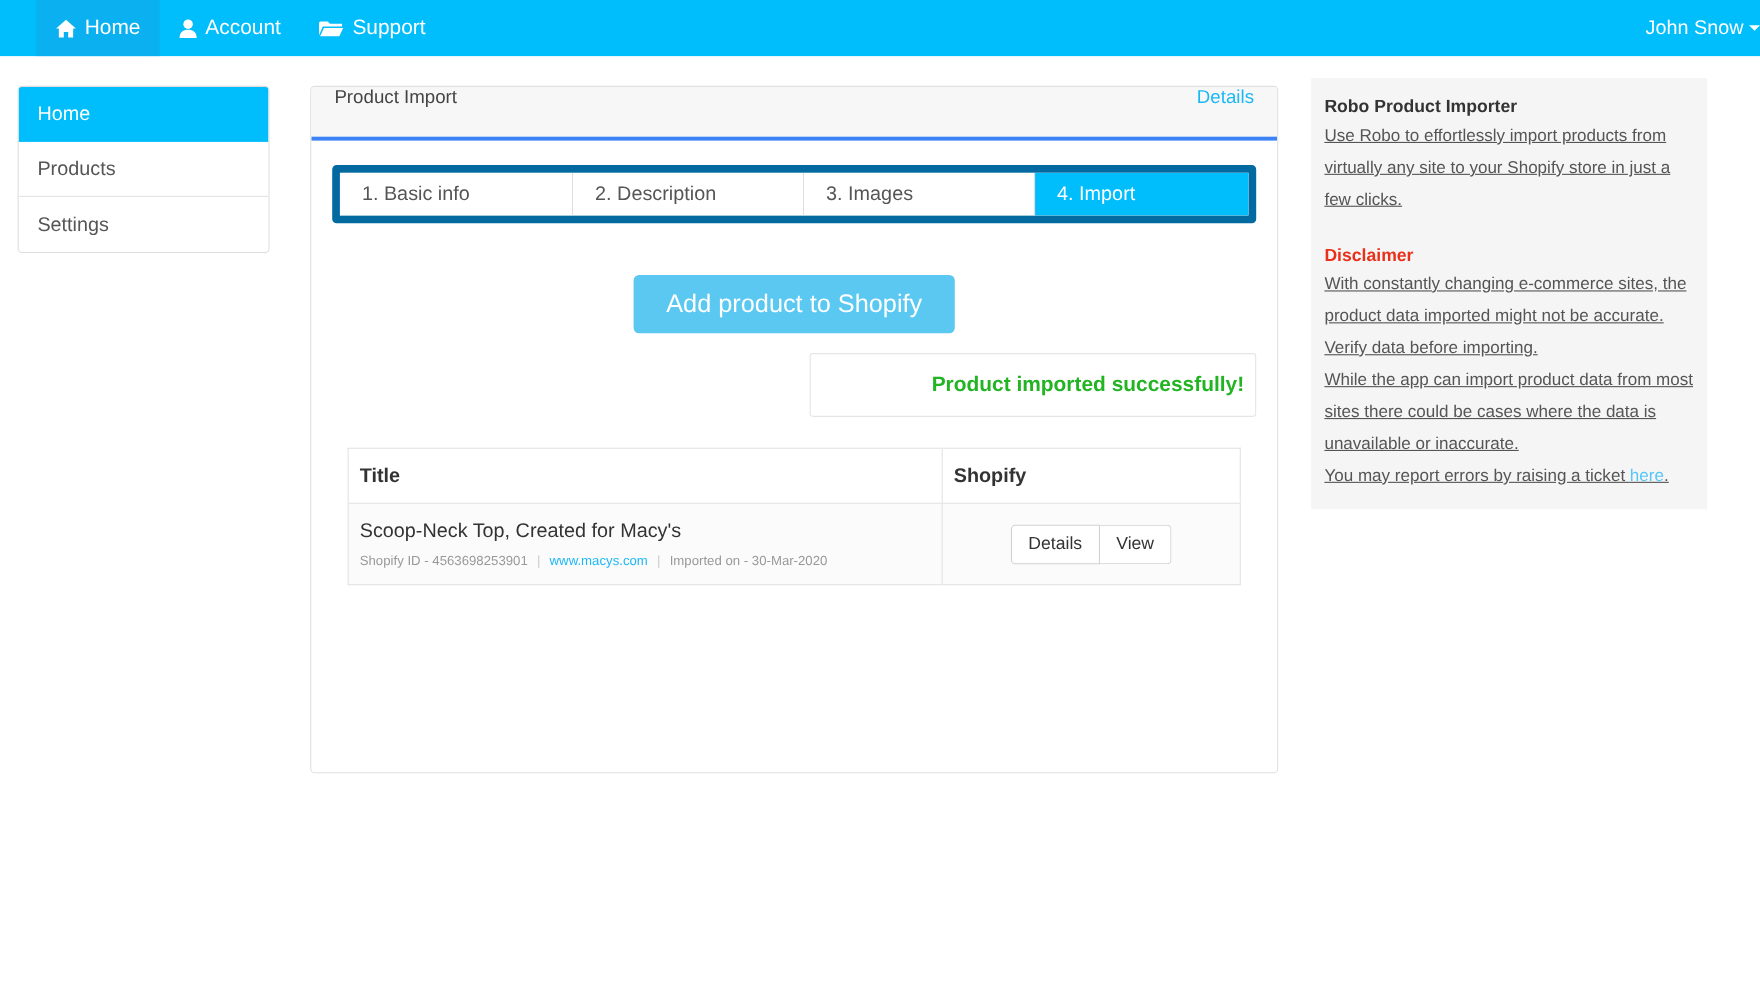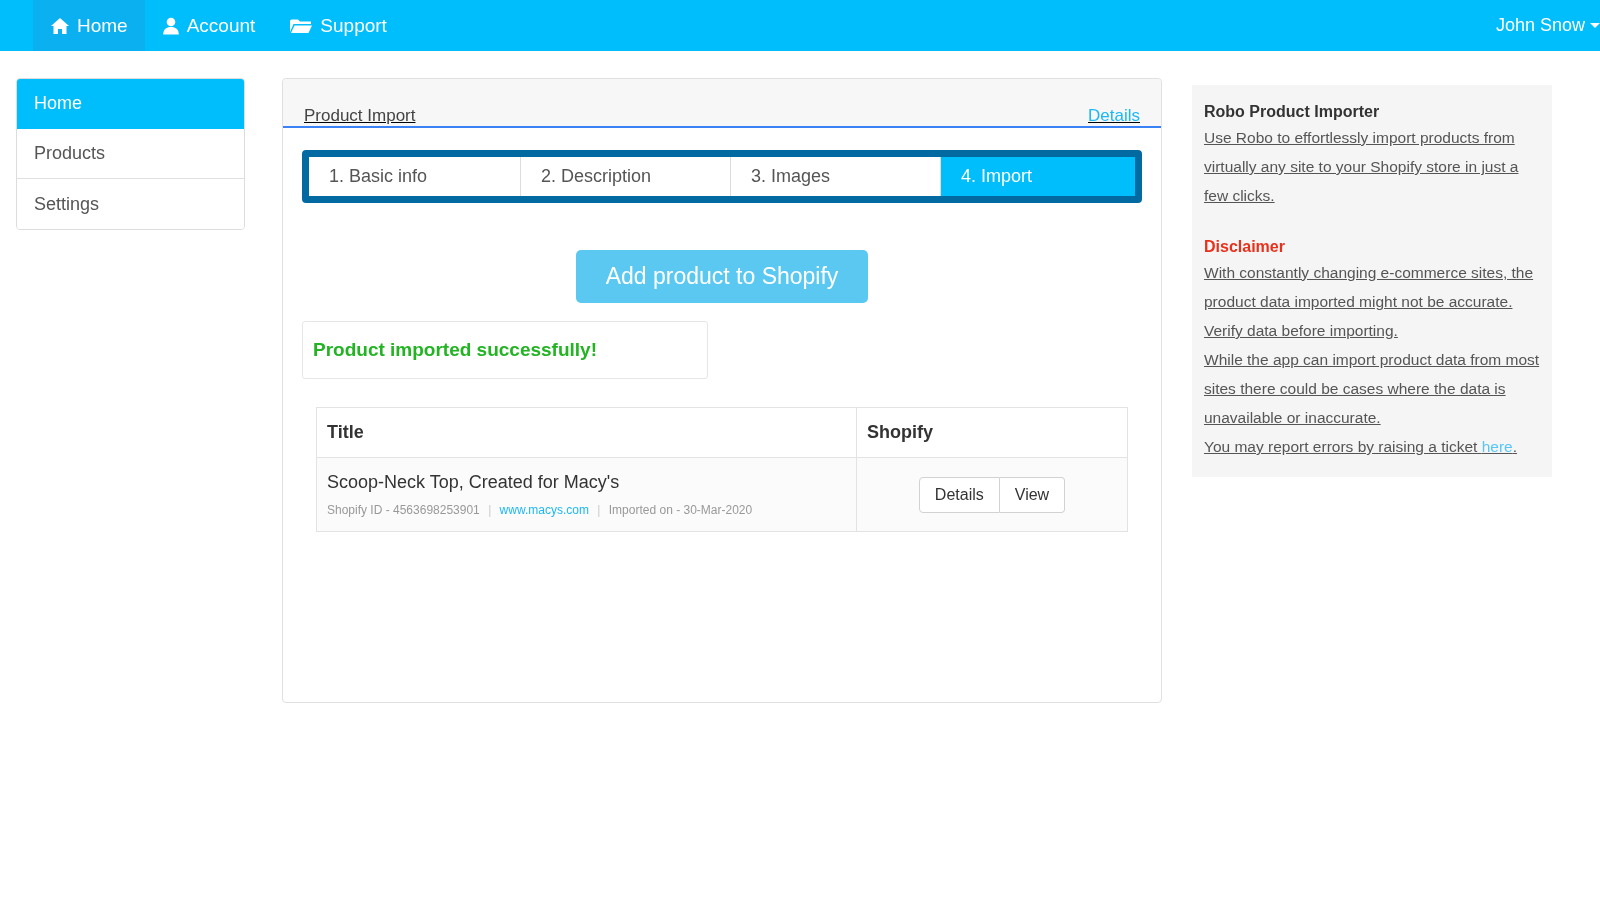--- a/index.html
+++ b/index.html
@@ -67,25 +67,24 @@
   .main-card {
     position: absolute; left: 282px; top: 27px;
     width: 880px; height: 625px;
     background: #ffffff;
     border: 1px solid #e0e0e0;
     border-radius: 4px;
   }
   .card-head {
     height: 49px;
     background: #f7f7f7;
-    border-bottom: 2px solid #3b82f6;
+    border-bottom: 4px solid #3b82f6;
     border-radius: 4px 4px 0 0;
-    display: flex; align-items: flex-end;
+    display: flex; align-items: flex-start;
     padding: 0 21px;
-    text-decoration: underline;
   }
   .card-title { font-size: 17px; color: #444444; }
   .card-head-link {
     margin-left: auto; font-size: 17px;
     color: #1cb8f5; text-decoration: none; cursor: pointer;
   }
   .card-body { padding: 22px 19px 0 19px; }
 
   
   .steps {
@@ -118,21 +117,21 @@
     color: #ffffff;
     font-size: 23px;
     border: none;
     border-radius: 5px;
     padding: 13px 30px;
     cursor: pointer;
     font-family: inherit;
   }
 
   
-  .alert-wrap { text-align: left; margin-top: 18px; }
+  .alert-wrap { text-align: right; margin-top: 18px; }
   .alert {
     display: inline-block;
     width: 406px;
     border: 1px solid #e6e6e6;
     border-radius: 3px;
     background: #ffffff;
     padding: 17px 10px;
     color: #22b422;
     font-size: 19px;
     font-weight: bold;
@@ -177,21 +176,21 @@
     color: #333333;
     padding: 8px 15px;
     cursor: pointer;
     font-family: inherit;
   }
   .btn-group .gbtn:first-child { border-radius: 4px 0 0 4px; }
   .btn-group .gbtn:last-child { border-radius: 0 4px 4px 0; border-left: none; }
 
   
   .info-panel {
-    position: absolute; left: 1192px; top: 34px;
+    position: absolute; left: 1192px; top: 20px;
     width: 360px;
     background: #f5f5f5;
     padding: 18px 12px 16px 12px;
   }
   .info-h { font-size: 16px; font-weight: bold; color: #333333; margin-bottom: 2px; }
   .info-p { font-size: 15.5px; color: #555555; line-height: 29px; margin: 0; text-decoration: underline; }
   .info-h.danger { color: #e8301a; margin-top: 28px; margin-bottom: 2px; }
   .info-p a { color: #57c6f7; text-decoration: none; cursor: pointer; }
 </style>
 </head>

